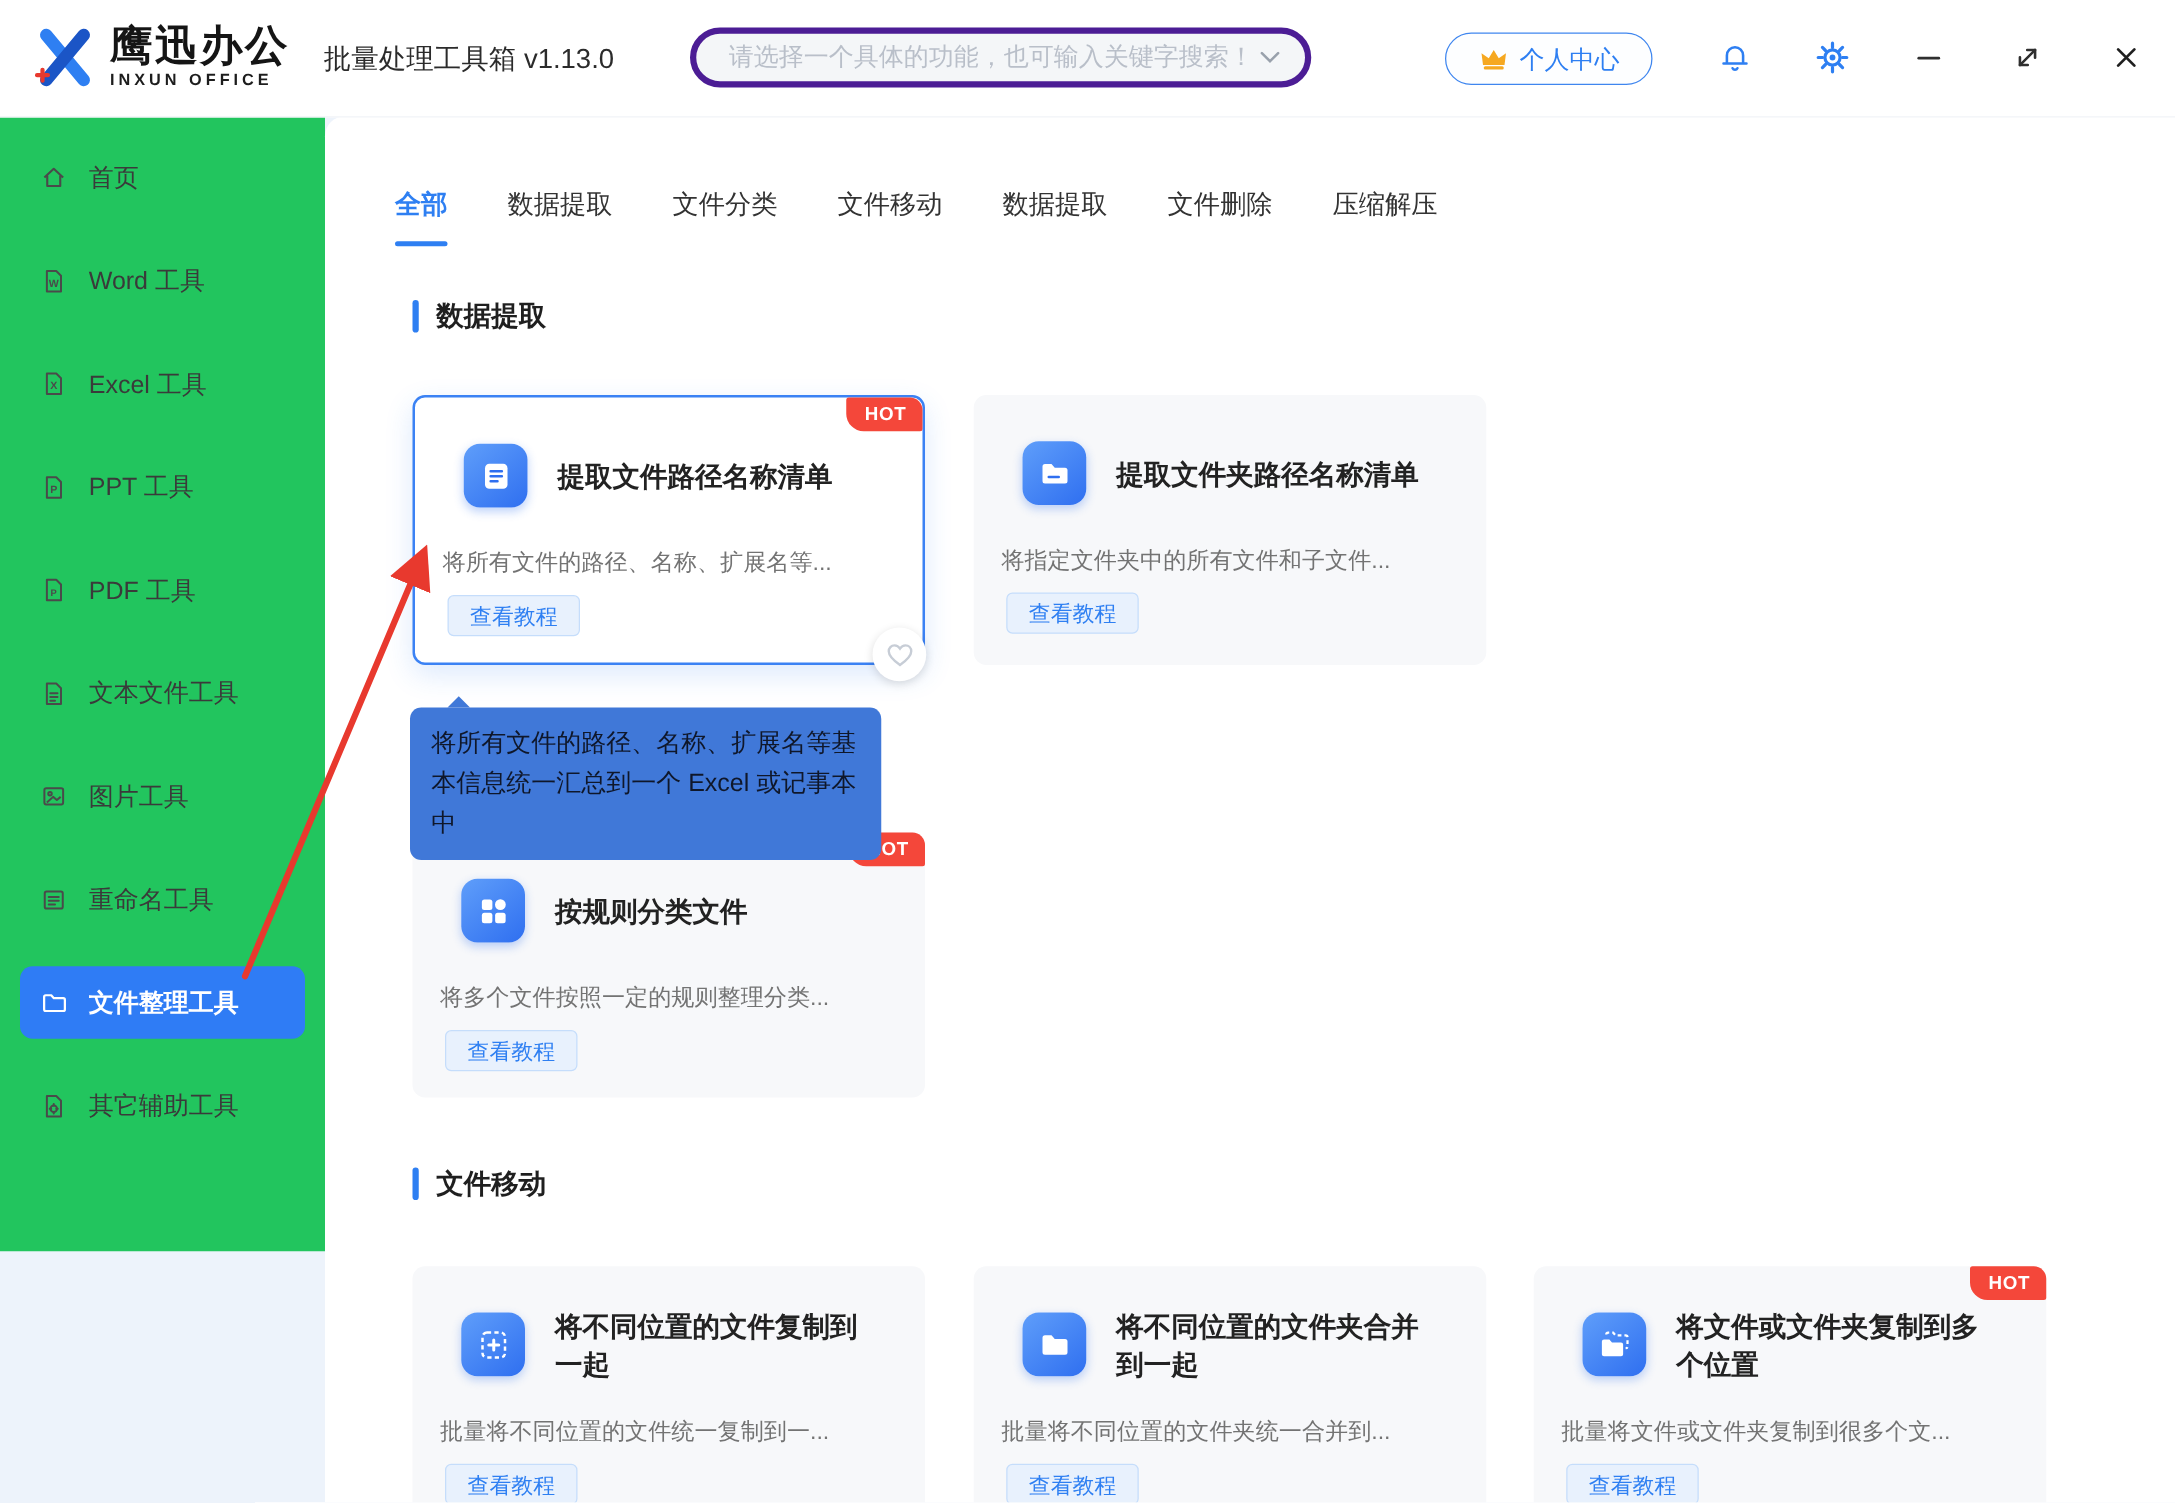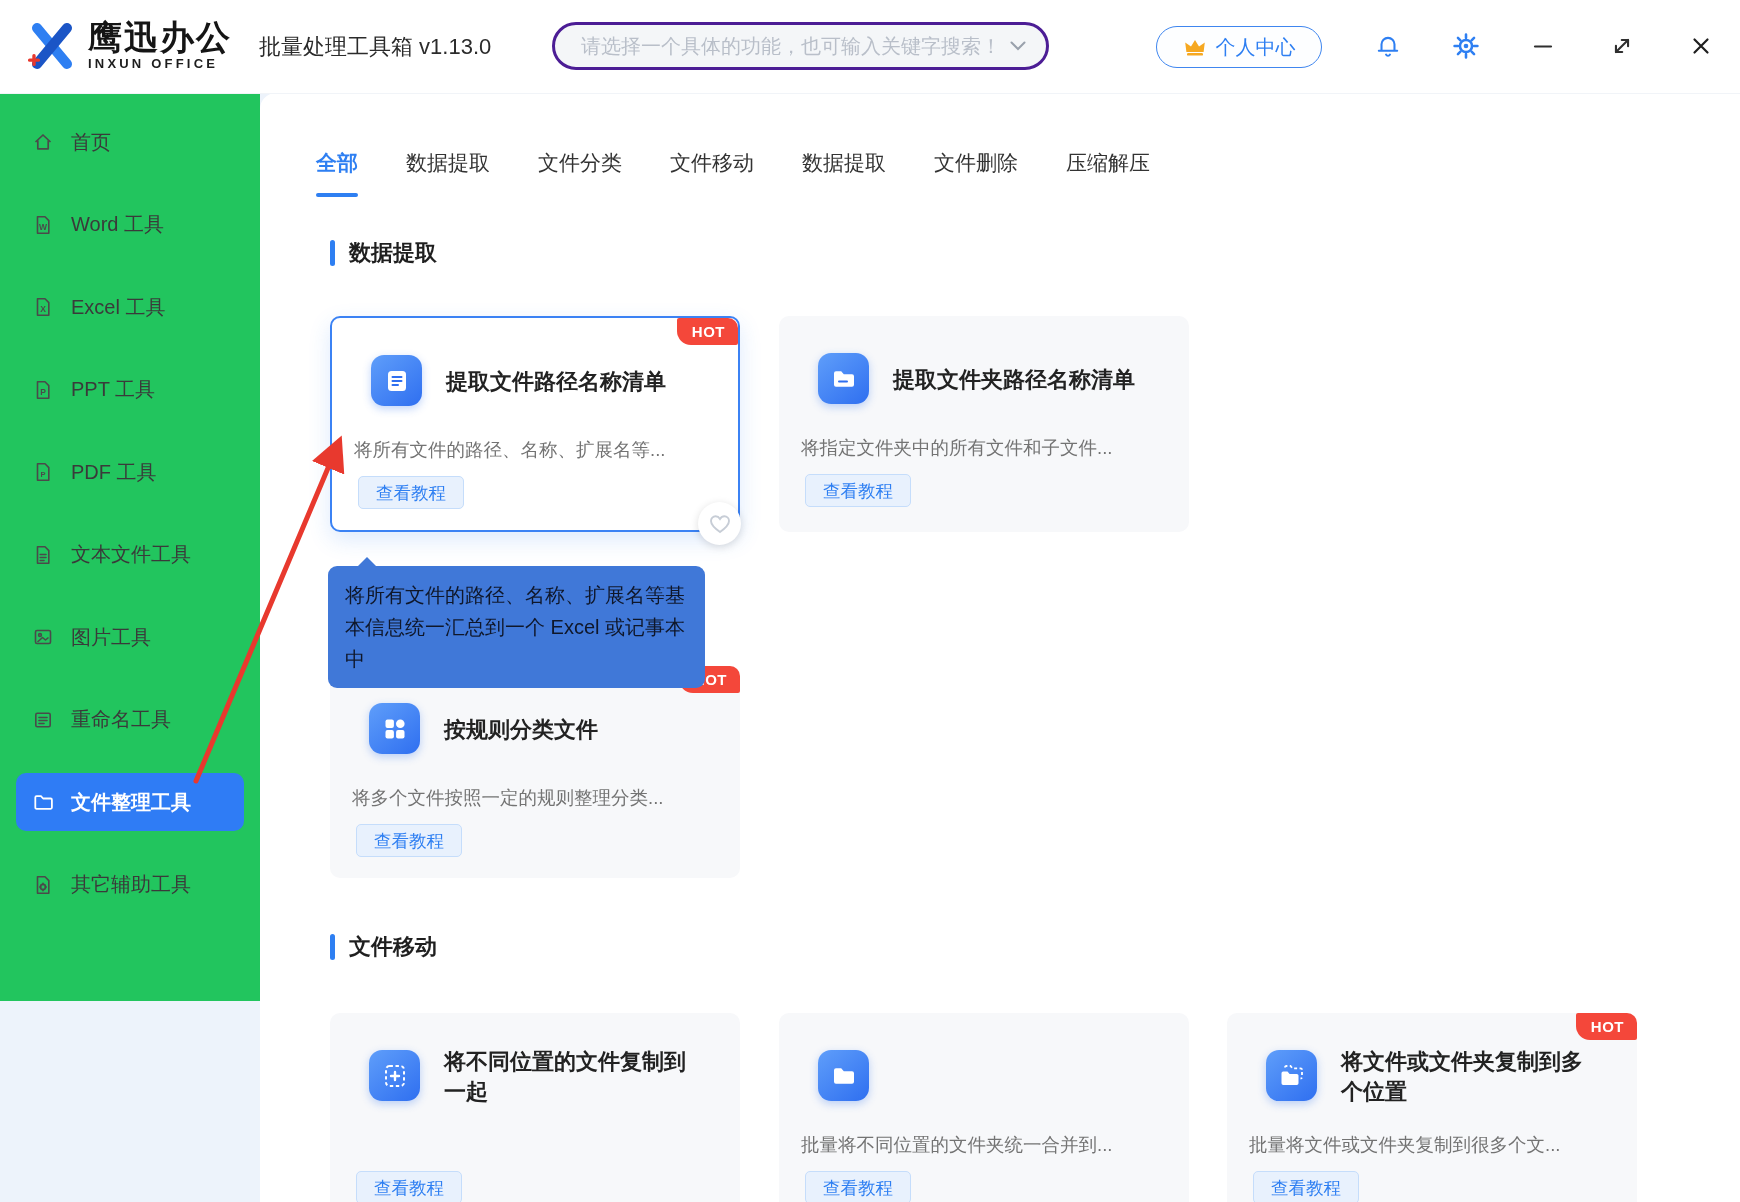--- a/index.html
+++ b/index.html
@@ -7,21 +7,21 @@
     position:relative;width:1740px;height:1202px;overflow:hidden;
     background:#EDF3FB;font-family:"Liberation Sans","DejaVu Sans",sans-serif;
     -webkit-font-smoothing:antialiased;
   }
   
   .titlebar{position:absolute;left:0;top:0;width:1740px;height:93px;background:#fff;border-bottom:1px solid #F1F4F8;z-index:20;}
   .logo{position:absolute;left:24px;top:18px;display:flex;align-items:center;gap:12px;}
   .logo-name{font-size:34px;font-weight:800;color:#151515;letter-spacing:2px;line-height:38px;}
   .logo-sub{font-size:13px;font-weight:700;color:#1d1d1d;letter-spacing:3.2px;line-height:16px;}
   .app-title{position:absolute;left:259px;top:0;height:93px;display:flex;align-items:center;font-size:22px;color:#2b2b2b;font-weight:500;}
-  .searchbox{position:absolute;left:552px;top:22px;width:497px;height:48px;background:#F4F6F8;border:3px solid #4c1d95;border-radius:25px;display:flex;align-items:center;box-sizing:border-box;cursor:pointer;}
+  .searchbox{position:absolute;left:552px;top:22px;width:497px;height:48px;background:#F4F6F8;border:5px solid #4c1d95;border-radius:25px;display:flex;align-items:center;box-sizing:border-box;cursor:pointer;}
   .search-input{flex:1;border:none;outline:none;background:transparent;margin-left:24px;font-size:20px;color:#555;font-family:inherit;}
   .search-input::placeholder{color:#B9BFC9;}
   .chev{margin-right:20px;flex:none;}
   .personal{position:absolute;left:1156px;top:26px;width:166px;height:42px;border:1.5px solid #3F86EF;border-radius:22px;background:#FDFEFF;display:flex;align-items:center;justify-content:center;gap:9px;cursor:pointer;font-family:Liberation Sans, sans-serif;}
   .personal span{font-size:20px;color:#2E7FF2;}
   .tb-icon{position:absolute;top:30px;width:32px;height:32px;display:flex;align-items:center;justify-content:center;cursor:pointer;}
   
   .sidebar{position:absolute;left:0;top:93px;width:260px;height:908px;background:#22c55e;padding-top:20px;box-sizing:border-box;z-index:10;}
   .side-item{height:58px;margin:0 16px 24.5px 16px;border-radius:10px;display:flex;align-items:center;gap:17px;padding-left:16px;font-size:20px;color:#3a3a3a;cursor:pointer;}
   .side-item .sicon{width:22px;height:22px;display:flex;align-items:center;justify-content:center;color:#4a4a4a;flex:none;}
@@ -299,29 +299,33 @@
     <div class="card" style="left:70px;top:920px">
       <span class="cicon">
         <svg width="28" height="28" viewBox="0 0 28 28" fill="none">
             <rect x="5" y="4" width="18" height="20" rx="3.5" stroke="#fff" stroke-width="2" stroke-dasharray="3.4 2.6"></rect>
             <path d="M14 10 V18 M10 14 H18" stroke="#fff" stroke-width="2.4" stroke-linecap="round"></path>
           </svg>
       </span>
       <div class="ct-wrap">
           <div class="ctitle">将不同位置的文件复制到一起</div>
         </div>
+      <div class="cdesc">批量将不同位置的文件统一复制到一...</div>
       <button class="cbtn">查看教程</button>
     </div>
 
     <div class="card" style="left:519px;top:920px">
       <span class="cicon">
         <svg width="28" height="28" viewBox="0 0 28 28">
             <path d="M4 8.2 Q4 6.2 6 6.2 H11.2 L13.8 9.2 H22 Q24 9.2 24 11.2 V19.8 Q24 21.8 22 21.8 H6 Q4 21.8 4 19.8 Z" fill="#fff"></path>
           </svg>
       </span>
+      <div class="ct-wrap">
+          <div class="ctitle">将不同位置的文件夹合并到一起</div>
+        </div>
       <div class="cdesc">批量将不同位置的文件夹统一合并到...</div>
       <button class="cbtn">查看教程</button>
     </div>
 
     <div class="card" style="left:967px;top:920px">
       <span class="hot">HOT</span>
       <span class="cicon">
         <svg width="28" height="28" viewBox="0 0 28 28" fill="none">
             <path d="M7 5.5 Q7 4 8.5 4 H12.5 L14.5 6.3 H22.5 Q24 6.3 24 7.8 V15 Q24 16.5 22.5 16.5" stroke="#fff" stroke-width="1.8" stroke-dasharray="3 2.4"></path>
             <path d="M3.5 11.2 Q3.5 9.5 5.2 9.5 H9.5 L11.6 11.9 H18.8 Q20.5 11.9 20.5 13.6 V21.3 Q20.5 23 18.8 23 H5.2 Q3.5 23 3.5 21.3 Z" fill="#fff"></path>

